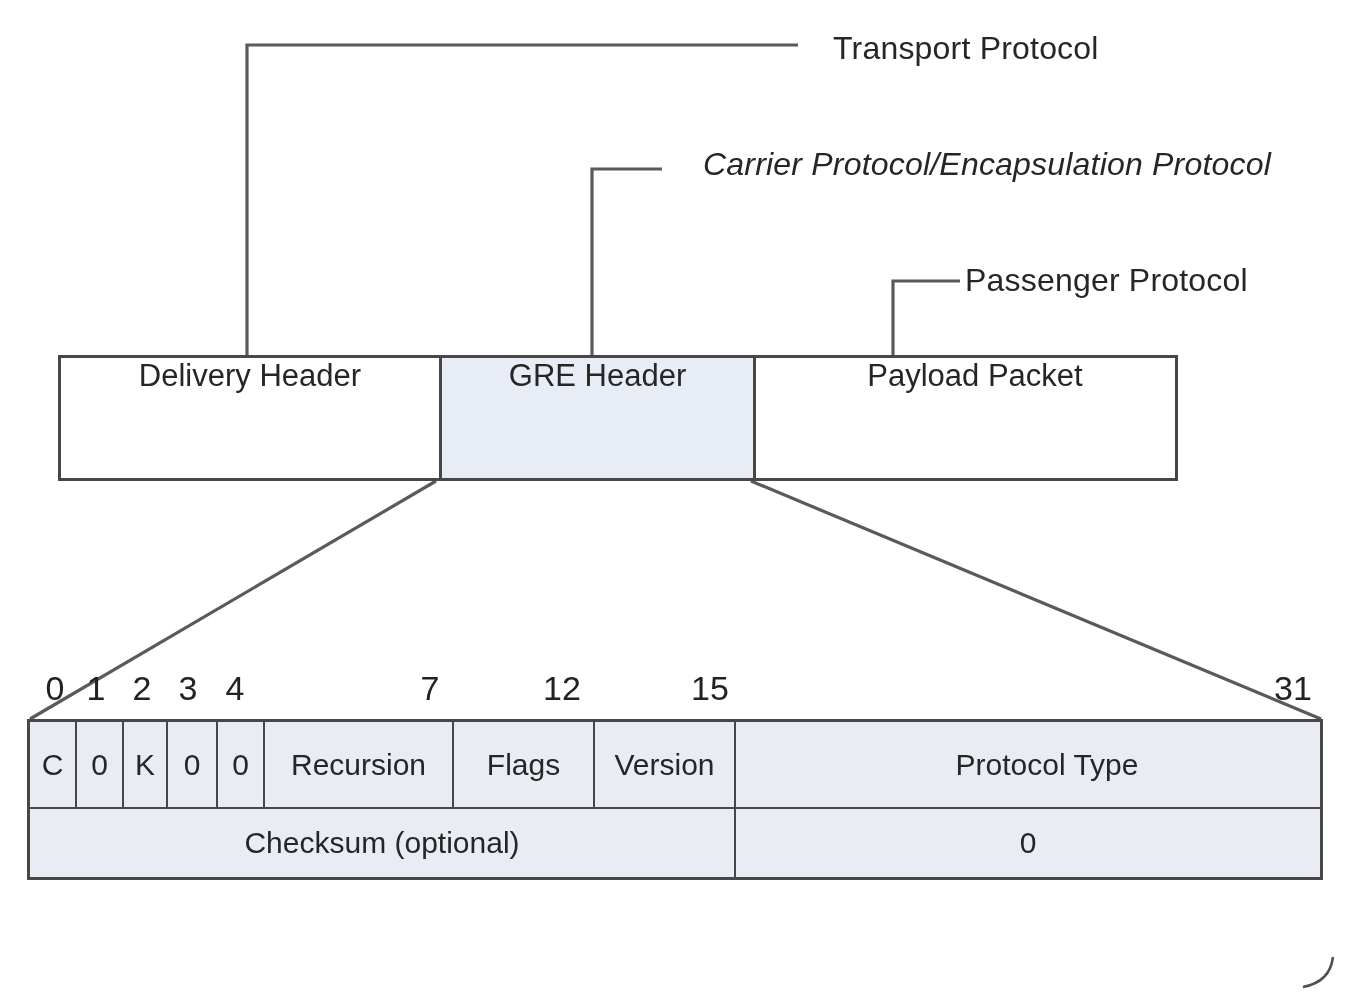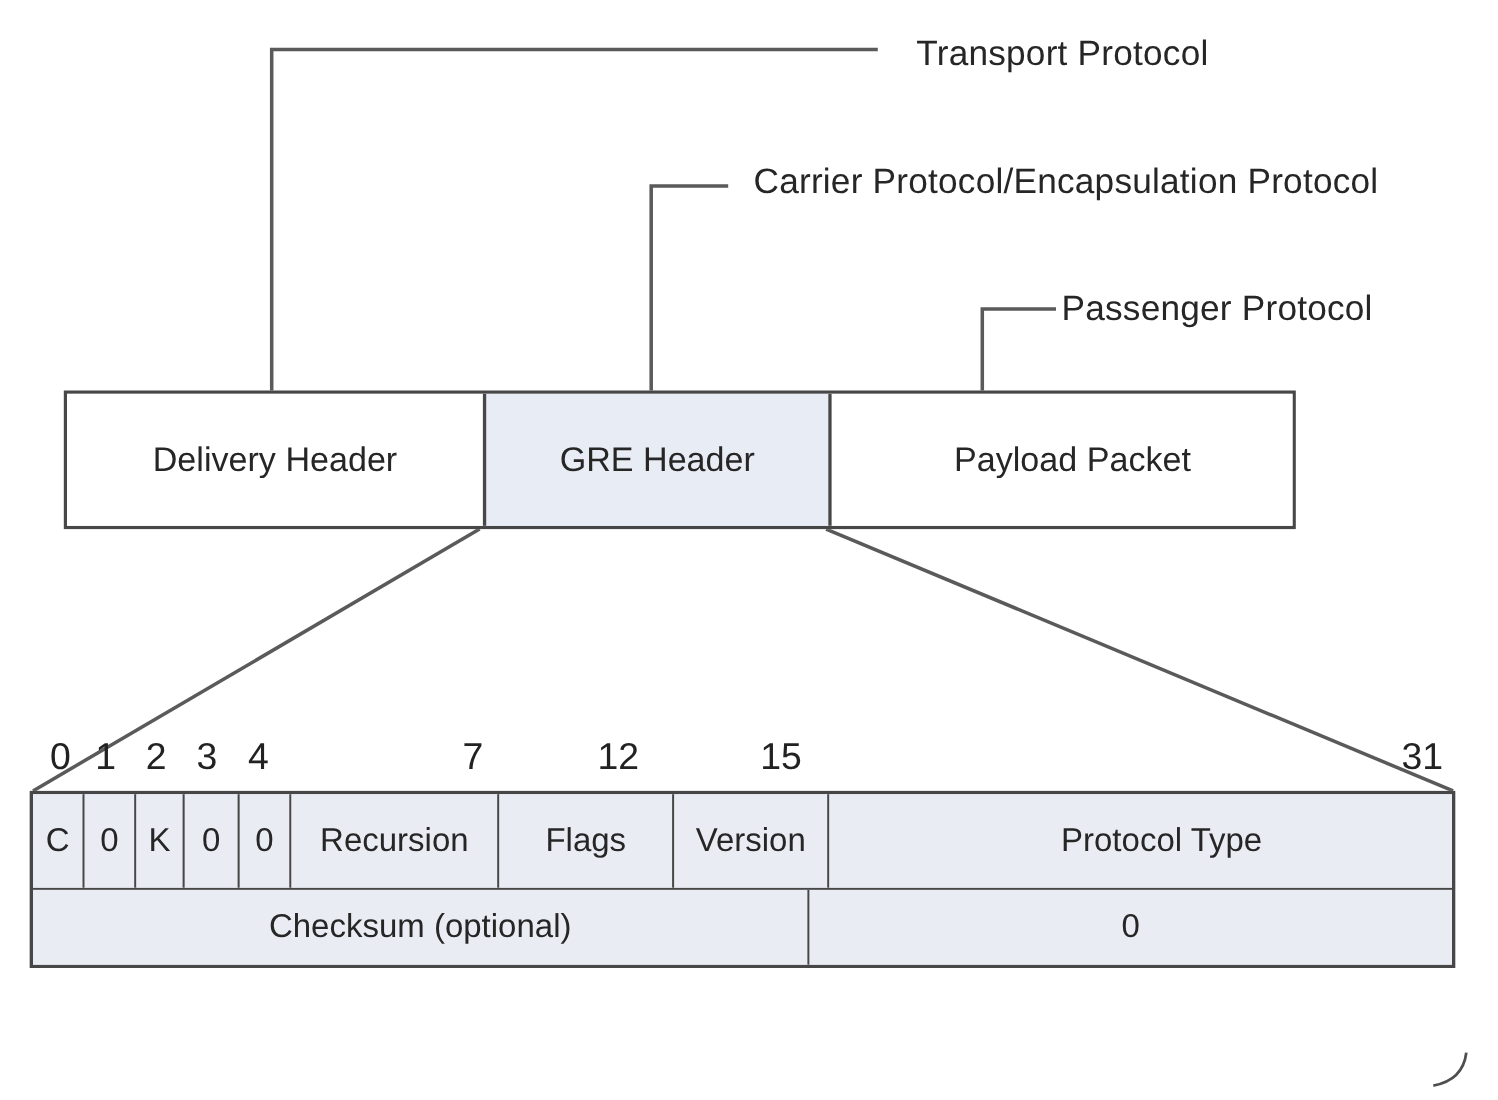--- a/index.html
+++ b/index.html
@@ -42,21 +42,21 @@
   
   #packet-row{
     position:absolute;
     left:58px;top:355px;
     width:1120px;height:126px;
     display:flex;
     border:3px solid var(--border);
     background:#ffffff;
   }
   .pbox{
-    display:flex;align-items:center;justify-content:center;
+    display:flex;justify-content:center;
     font-size:31px;
     background:#ffffff;
     height:100%;
   }
   .pbox + .pbox{border-left:3px solid var(--border);}
   .pbox.shaded{background:var(--gre-fill);}
   
   .bitnum{
     position:absolute;
     top:669px;
@@ -102,21 +102,21 @@
 
   <svg id="lines" viewBox="0 0 1362 1000">
     <polyline class="cline" points="798,45 247,45 247,356"></polyline>
     <polyline class="cline" points="662,169 592,169 592,356"></polyline>
     <polyline class="cline" points="960,281 893,281 893,356"></polyline>
     <line class="cline" x1="436" y1="481" x2="30" y2="719" stroke-width="2.6"></line>
     <line class="cline" x1="751" y1="481" x2="1321" y2="719" stroke-width="2.6"></line>
   </svg>
 
   <div class="callout" style="left:833px;top:30px;">Transport Protocol</div>
-  <div class="callout" style="left:685px;top:146px;">Carrier Protocol/Encapsulation Protocol</div>
+  <div class="callout" style="left:703px;top:146px;font-style:italic;">Carrier Protocol/Encapsulation Protocol</div>
   <div class="callout" style="left:965px;top:262px;">Passenger Protocol</div>
 
   <div id="packet-row">
     <div class="pbox" style="width:378px;">
       <span>Delivery Header</span>
     </div>
     <div class="pbox shaded" style="width:314px;">
       <span>GRE Header</span>
     </div>
     <div class="pbox" style="flex:1;padding-left:19px;">
@@ -137,21 +137,21 @@
   </div>
 
   <div id="gre-table">
     <div class="trow row-fields">
       <div class="tcell divider" style="width:47px;">C</div>
       <div class="tcell divider" style="width:47px;">0</div>
       <div class="tcell divider" style="width:44px;">K</div>
       <div class="tcell divider" style="width:50px;">0</div>
       <div class="tcell divider" style="width:47px;">0</div>
       <div class="tcell divider" style="width:189px;">Recursion</div>
-      <div class="tcell divider" style="width:159px;">Flags</div>
+      <div class="tcell divider" style="width:141px;">Flags</div>
       <div class="tcell divider" style="width:141px;">Version</div>
       <div class="tcell" style="flex:1;padding-left:38px;">Protocol Type</div>
     </div>
     <div class="trow row-checks">
       <div class="tcell divider" style="width:706px;">Checksum (optional)</div>
       <div class="tcell" style="flex:1;">0</div>
     </div>
   </div>
 
   <div class="patch" id="patch-left"></div>

